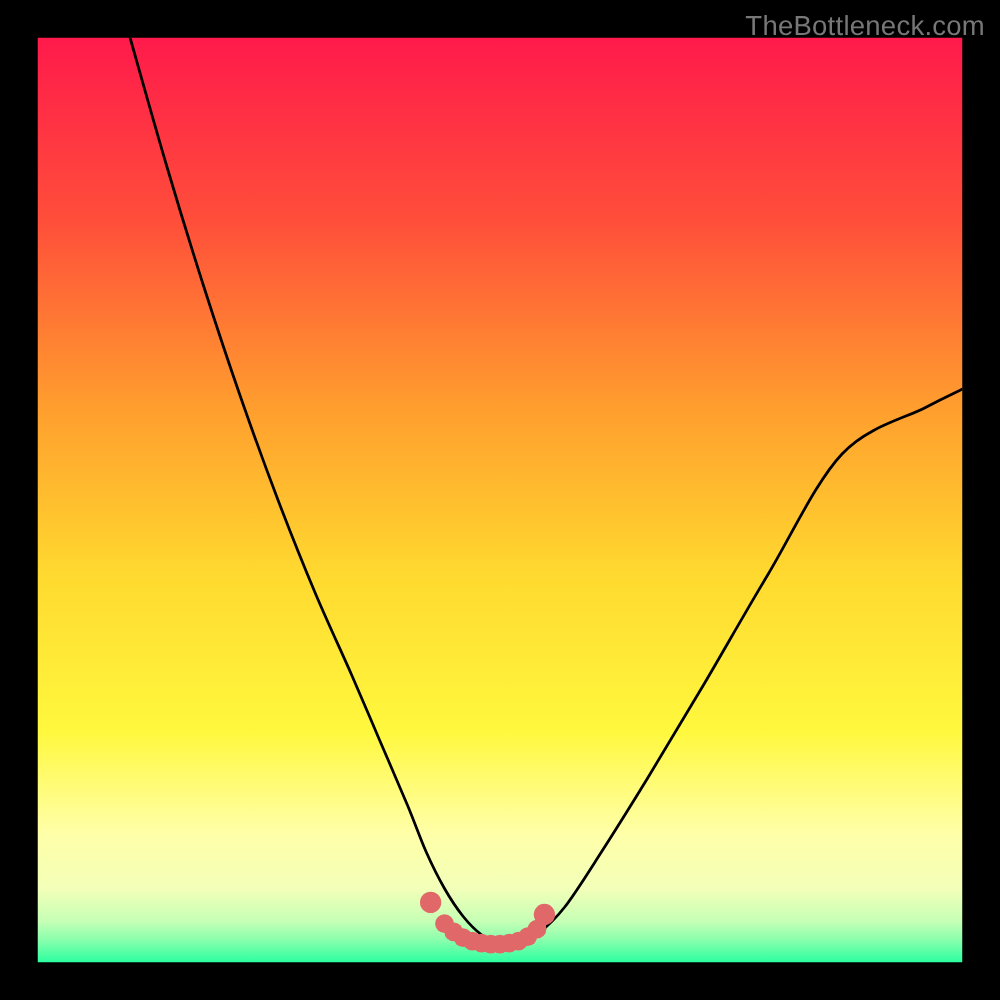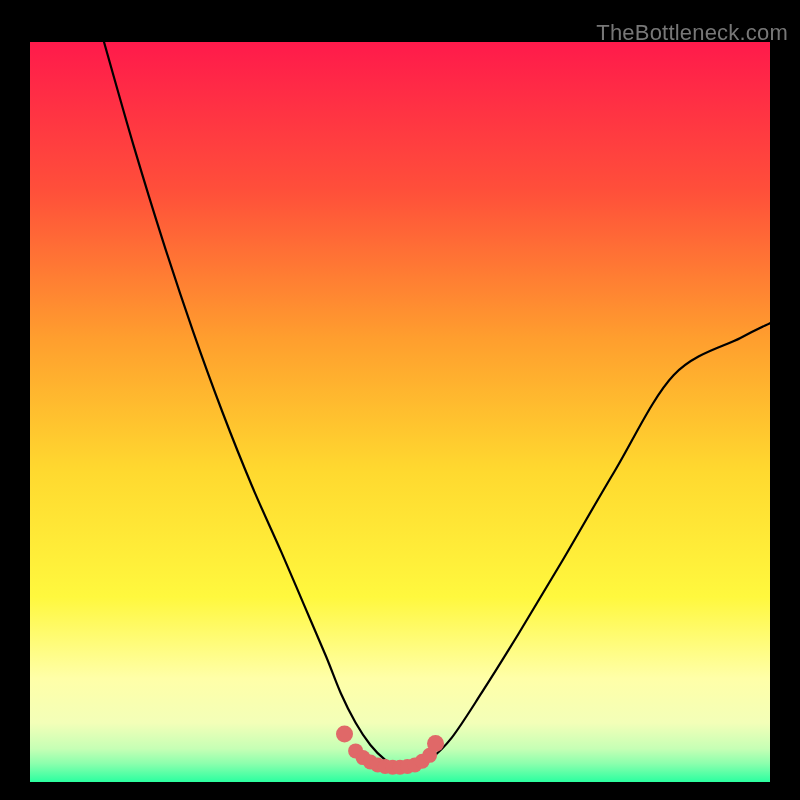--- a/index.html
+++ b/index.html
@@ -6,21 +6,21 @@
     margin: 0;
     padding: 0;
     width: 800px;
     height: 800px;
     overflow: hidden;
     background: #000;
     font-family: Arial, Helvetica, sans-serif;
   }
   .frame {
     position: absolute;
-    left: 0; top: 12px;
+    left: 0; top: 0;
     width: 800px; height: 624px;
     background: #000;
   }
   .plot {
     position: absolute;
     left: 30px;
     top: 30px;
     width: 740px;
     height: 740px;
   }

